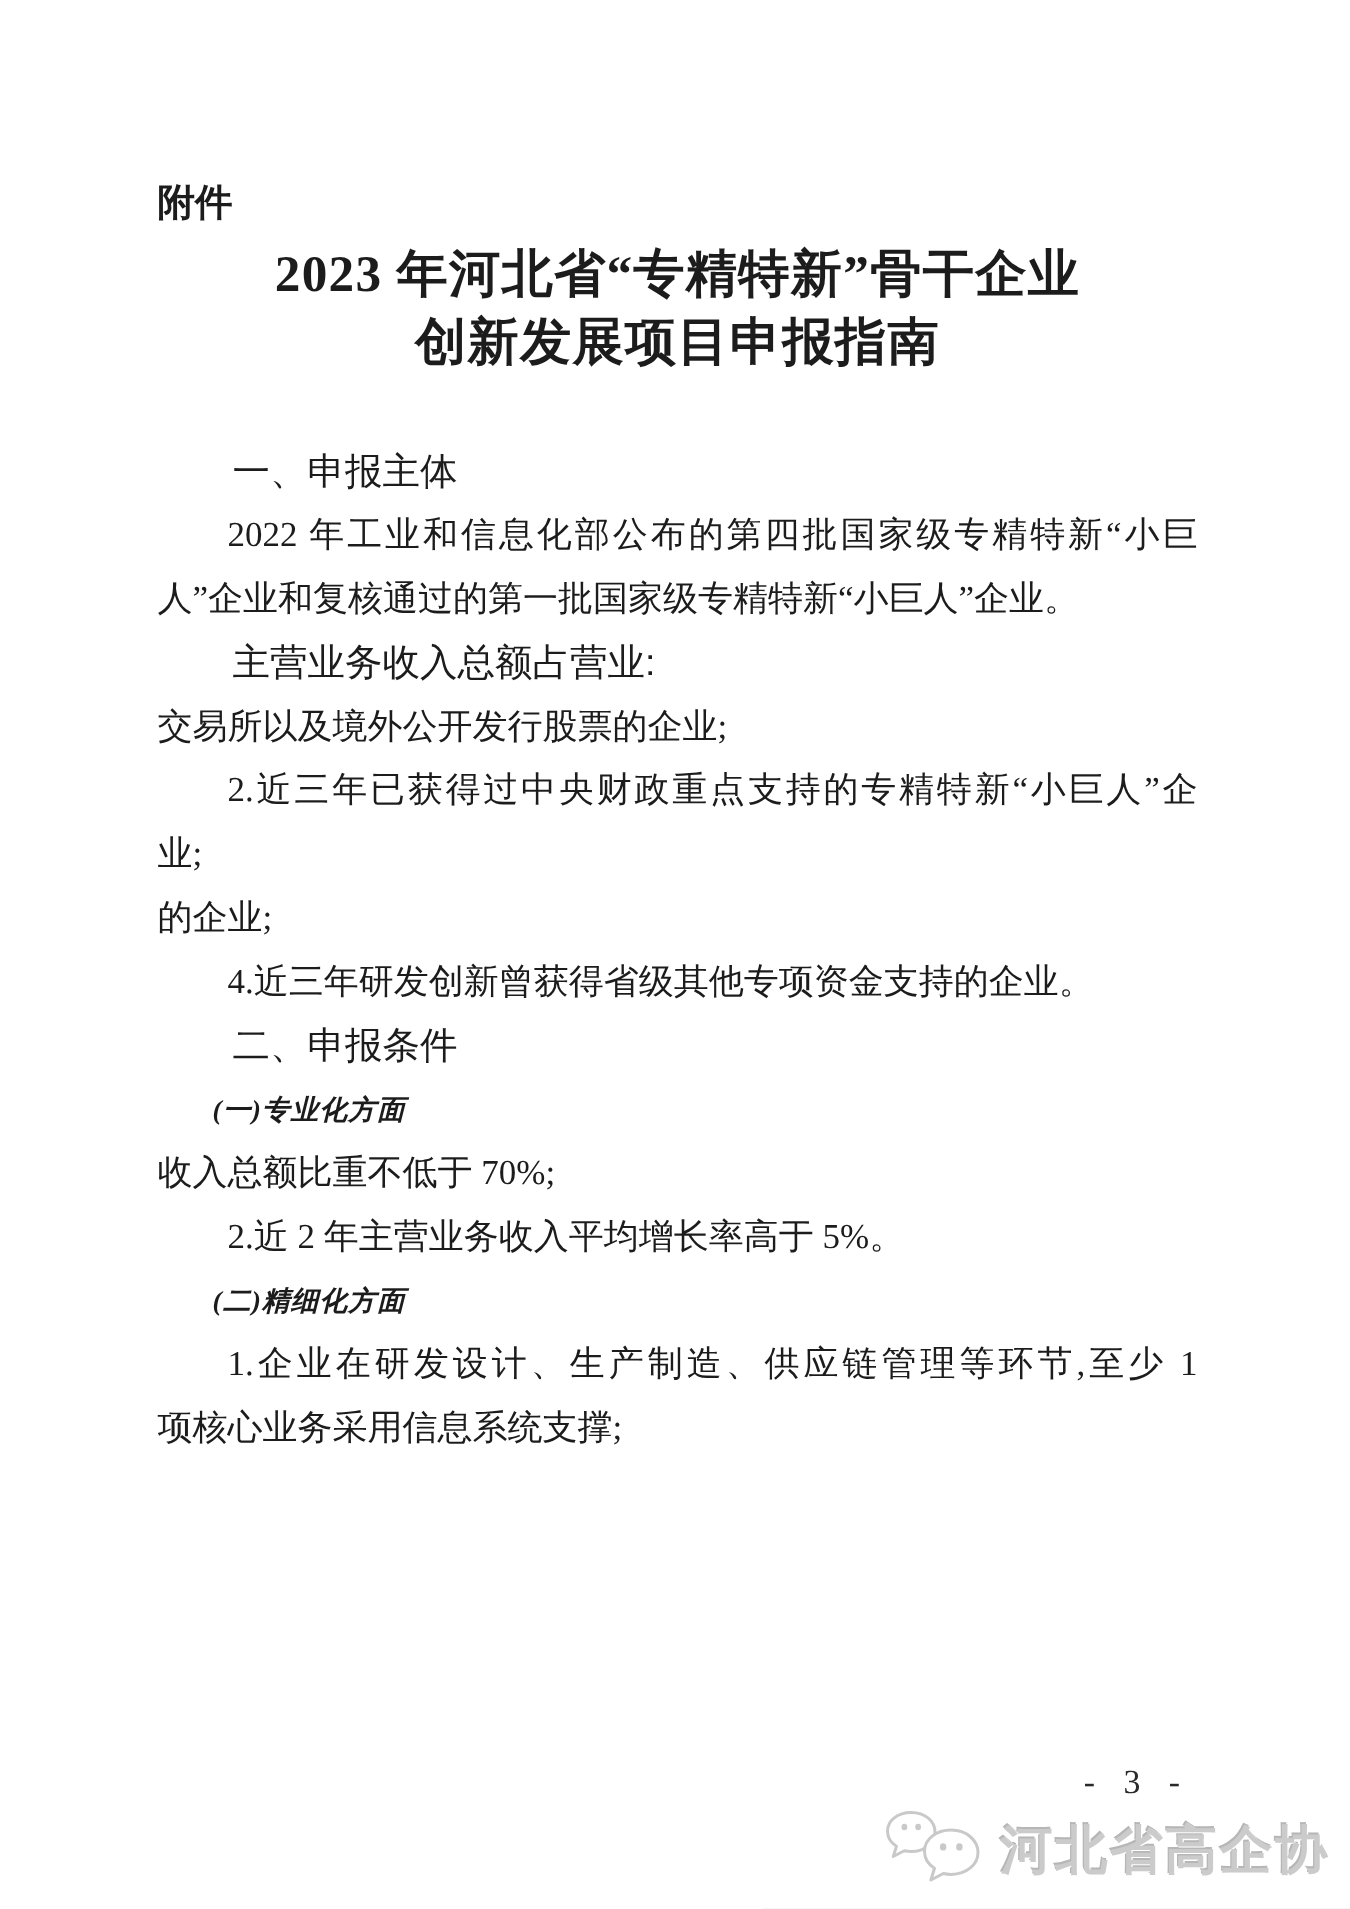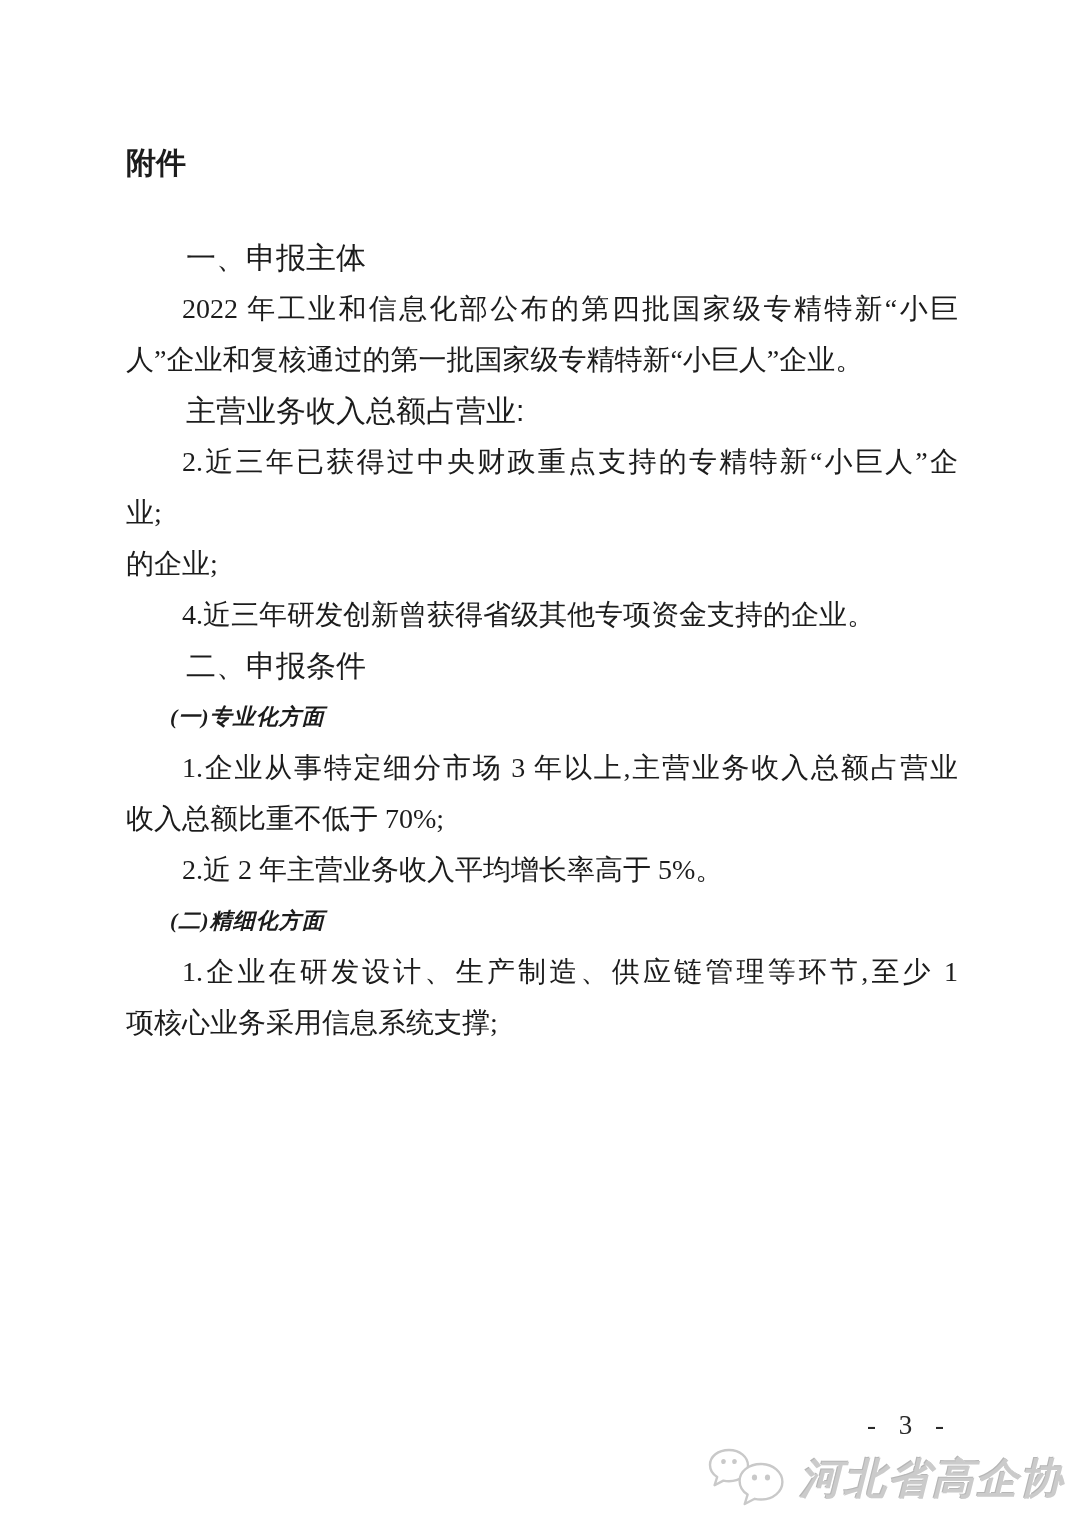--- a/index.html
+++ b/index.html
@@ -71,41 +71,44 @@
     align-items:center;
     gap:4px;
   }
   .watermark-text{
     font-family:"Liberation Sans","DejaVu Sans",sans-serif;
     font-weight:700;
     font-size:42px;
     color:var(--watermark,#cbcbcb);
     text-shadow:1px 1px 0 #ffffff, -1px -1px 0 #b6b6b6;
     letter-spacing:2px;
-    font-style:italic;
   }
 </style>
 </head>
 <body>
 
 <div class="page">
   <div class="content">
     <div class="attachment">附件</div>
+    <div class="title">
+      <div>2023 年河北省“专精特新”骨干企业</div>
+      <div>创新发展项目申报指南</div>
+    </div>
     <div class="doc-body">
         <div class="line heading-sans indent">一、申报主体</div>
         <div class="line indent stretch">2022 年工业和信息化部公布的第四批国家级专精特新“小巨</div>
         <div class="line">人”企业和复核通过的第一批国家级专精特新“小巨人”企业。</div>
         <div class="line heading-sans indent">主营业务收入总额占营业:</div>
+        <div class="line">交易所以及境外公开发行股票的企业;</div>
         <div class="line indent stretch">2.近三年已获得过中央财政重点支持的专精特新“小巨人”企</div>
         <div class="line">业;</div>
         <div class="line">的企业;</div>
         <div class="line indent">4.近三年研发创新曾获得省级其他专项资金支持的企业。</div>
         <div class="line heading-sans indent">二、申报条件</div>
         <div class="line heading-kaiti indent">(一)专业化方面</div>
-        <div class="line indent stretch">1.企业从事特定细分市场 3 年以上,主营业务收入总额占营业</div>
         <div class="line">收入总额比重不低于 70%;</div>
         <div class="line indent">2.近 2 年主营业务收入平均增长率高于 5%。</div>
         <div class="line heading-kaiti indent">(二)精细化方面</div>
         <div class="line indent stretch">1.企业在研发设计、生产制造、供应链管理等环节,至少 1</div>
         <div class="line">项核心业务采用信息系统支撑;</div>
       </div>
   </div>
 
   <div class="page-number">- 3 -</div>
 

